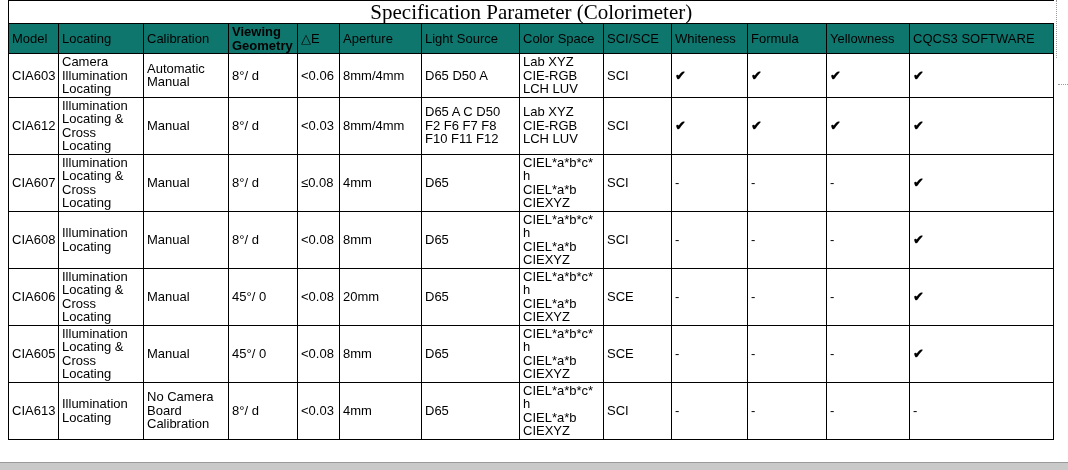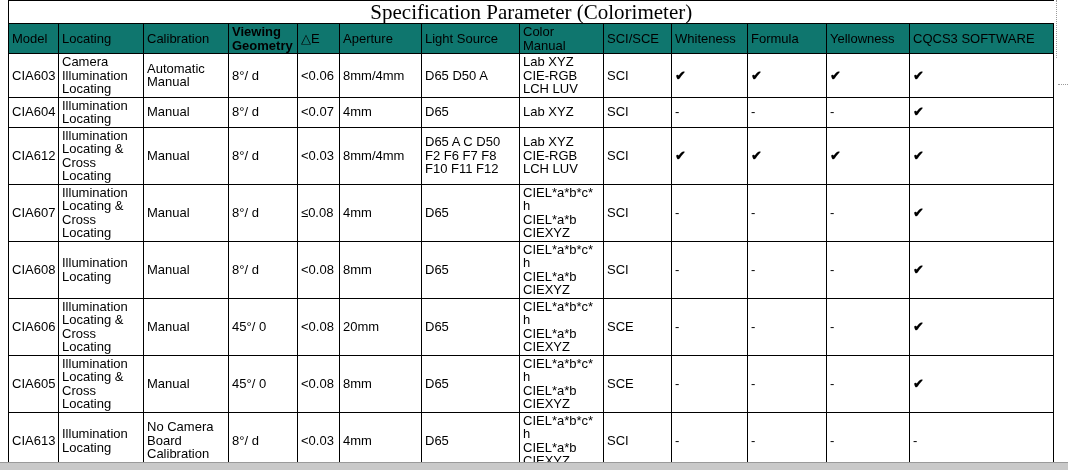--- a/index.html
+++ b/index.html
@@ -85,21 +85,21 @@
         <td class="title-cell" colspan="13">Specification Parameter (Colorimeter)</td>
       </tr>
       <tr id="header-row">
           <th class="col-head">Model</th>
           <th class="col-head">Locating</th>
           <th class="col-head">Calibration</th>
           <th class="col-head bold">Viewing Geometry</th>
           <th class="col-head">△E</th>
           <th class="col-head">Aperture</th>
           <th class="col-head">Light Source</th>
-          <th class="col-head">Color Manual</th>
+          <th class="col-head">Color Space</th>
           <th class="col-head">SCI/SCE</th>
           <th class="col-head">Whiteness</th>
           <th class="col-head">Formula</th>
           <th class="col-head">Yellowness</th>
           <th class="col-head">CQCS3 SOFTWARE</th>
         </tr>
     </thead>
     <tbody id="table-body">
         <tr>
           <td class="model">CIA603</td>
@@ -112,36 +112,20 @@
           <td>&lt;0.06</td>
           <td>8mm/4mm</td>
           <td>D65 D50 A</td>
           <td>Lab XYZ
 CIE-RGB
 LCH LUV</td>
           <td>SCI</td>
           <td class="check">✔</td>
           <td class="check">✔</td>
           <td class="check">✔</td>
-          <td class="check">✔</td>
-        </tr>
-        <tr>
-          <td class="model">CIA604</td>
-          <td>Illumination
-Locating</td>
-          <td>Manual</td>
-          <td>8°/ d</td>
-          <td>&lt;0.07</td>
-          <td>4mm</td>
-          <td>D65</td>
-          <td>Lab XYZ</td>
-          <td>SCI</td>
-          <td>-</td>
-          <td>-</td>
-          <td>-</td>
           <td class="check">✔</td>
         </tr>
         <tr>
           <td class="model">CIA612</td>
           <td>Illumination
 Locating &amp;
 Cross
 Locating</td>
           <td>Manual</td>
           <td>8°/ d</td>

